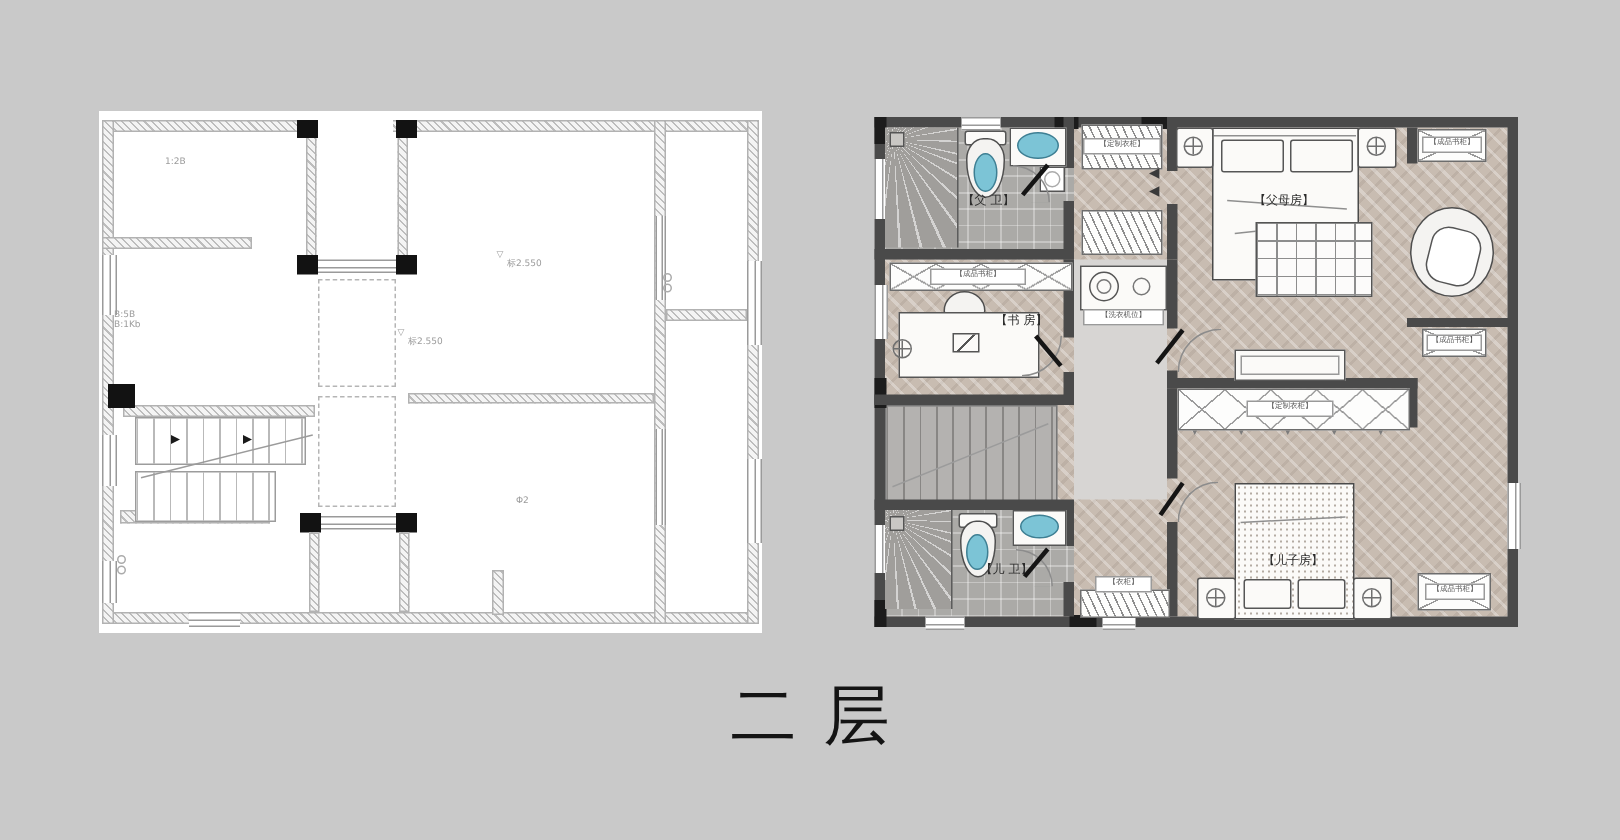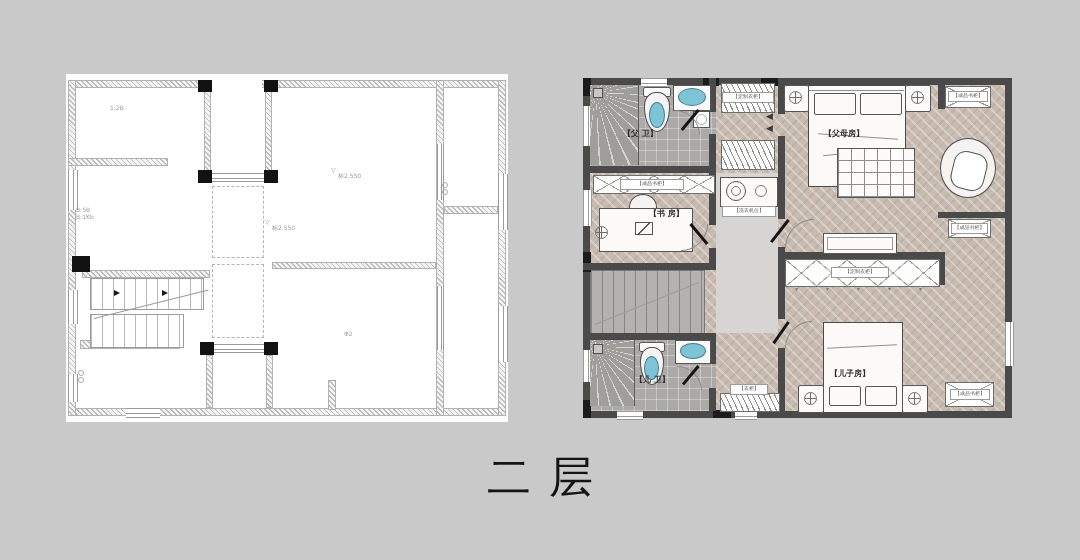--- a/index.html
+++ b/index.html
@@ -50,21 +50,21 @@
   .bedw{background:#fbfaf8;border:1px solid #4a4a4a;}
   .stipple{background-image:radial-gradient(#b4aca3 .6px,transparent .7px);background-size:4px 4px;}
   .grid{background-color:#fcfbfa;border:1px solid #555;
     background-image:repeating-linear-gradient(0deg,#8d8d8d 0 1px,transparent 1px 12px),
                      repeating-linear-gradient(90deg,#8d8d8d 0 1px,transparent 1px 13px);}
   .flw{width:11px;height:11px;border:1px solid #6f6f6f;border-radius:50%;
     background:linear-gradient(#6f6f6f,#6f6f6f) center/1px 100% no-repeat,
                linear-gradient(#6f6f6f,#6f6f6f) center/100% 1px no-repeat;}
   .leaf{width:3px;background:#151515;transform-origin:top center;}
   .qarc{border-top:1px solid #8c8c8c;border-left:1px solid #8c8c8c;border-top-left-radius:100%;}
-  .rlbl{font-size:8px;color:#2b2b2b;white-space:nowrap;text-align:left;font-weight:bold;}
+  .rlbl{font-size:8px;color:#2b2b2b;white-space:nowrap;text-align:center;}
   .pill{background:#fff;border:1px solid #9a9a9a;font-size:5px;color:#555;line-height:7px;
         white-space:nowrap;text-align:center;overflow:hidden;}
   .glyph{color:#3a3a3a;font-size:9px;line-height:9px;}
   .tick{color:#7c7c7c;font-size:6px;line-height:6px;}
   .mline{background:#8f8f8f;}
   #floor-title{left:0;right:0;top:448px;text-align:center;font-size:44px;color:#141414;
         letter-spacing:18px;padding-left:18px;font-weight:500;}
 </style>
 </head>
 <body>

